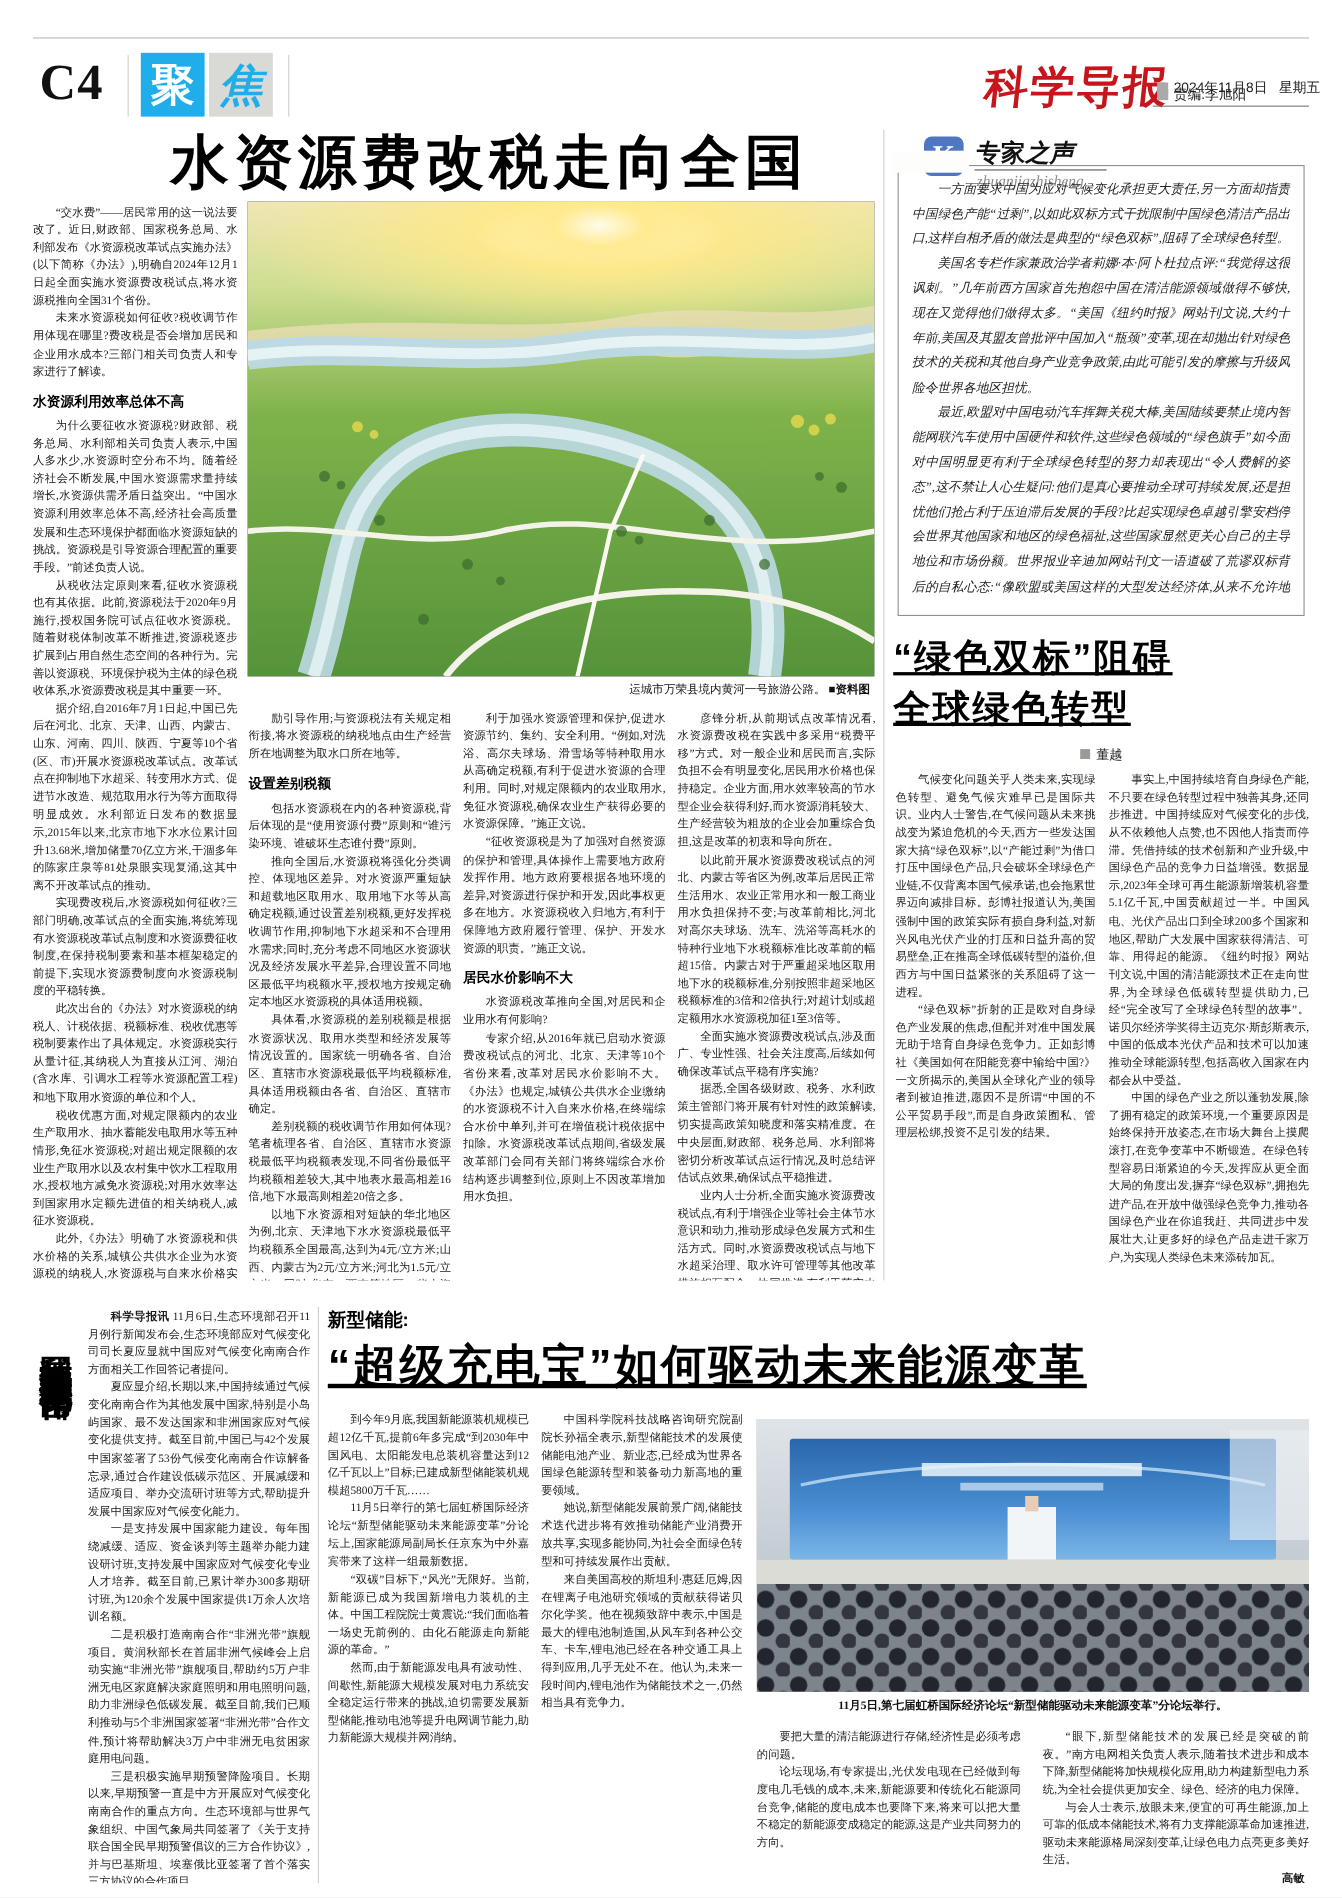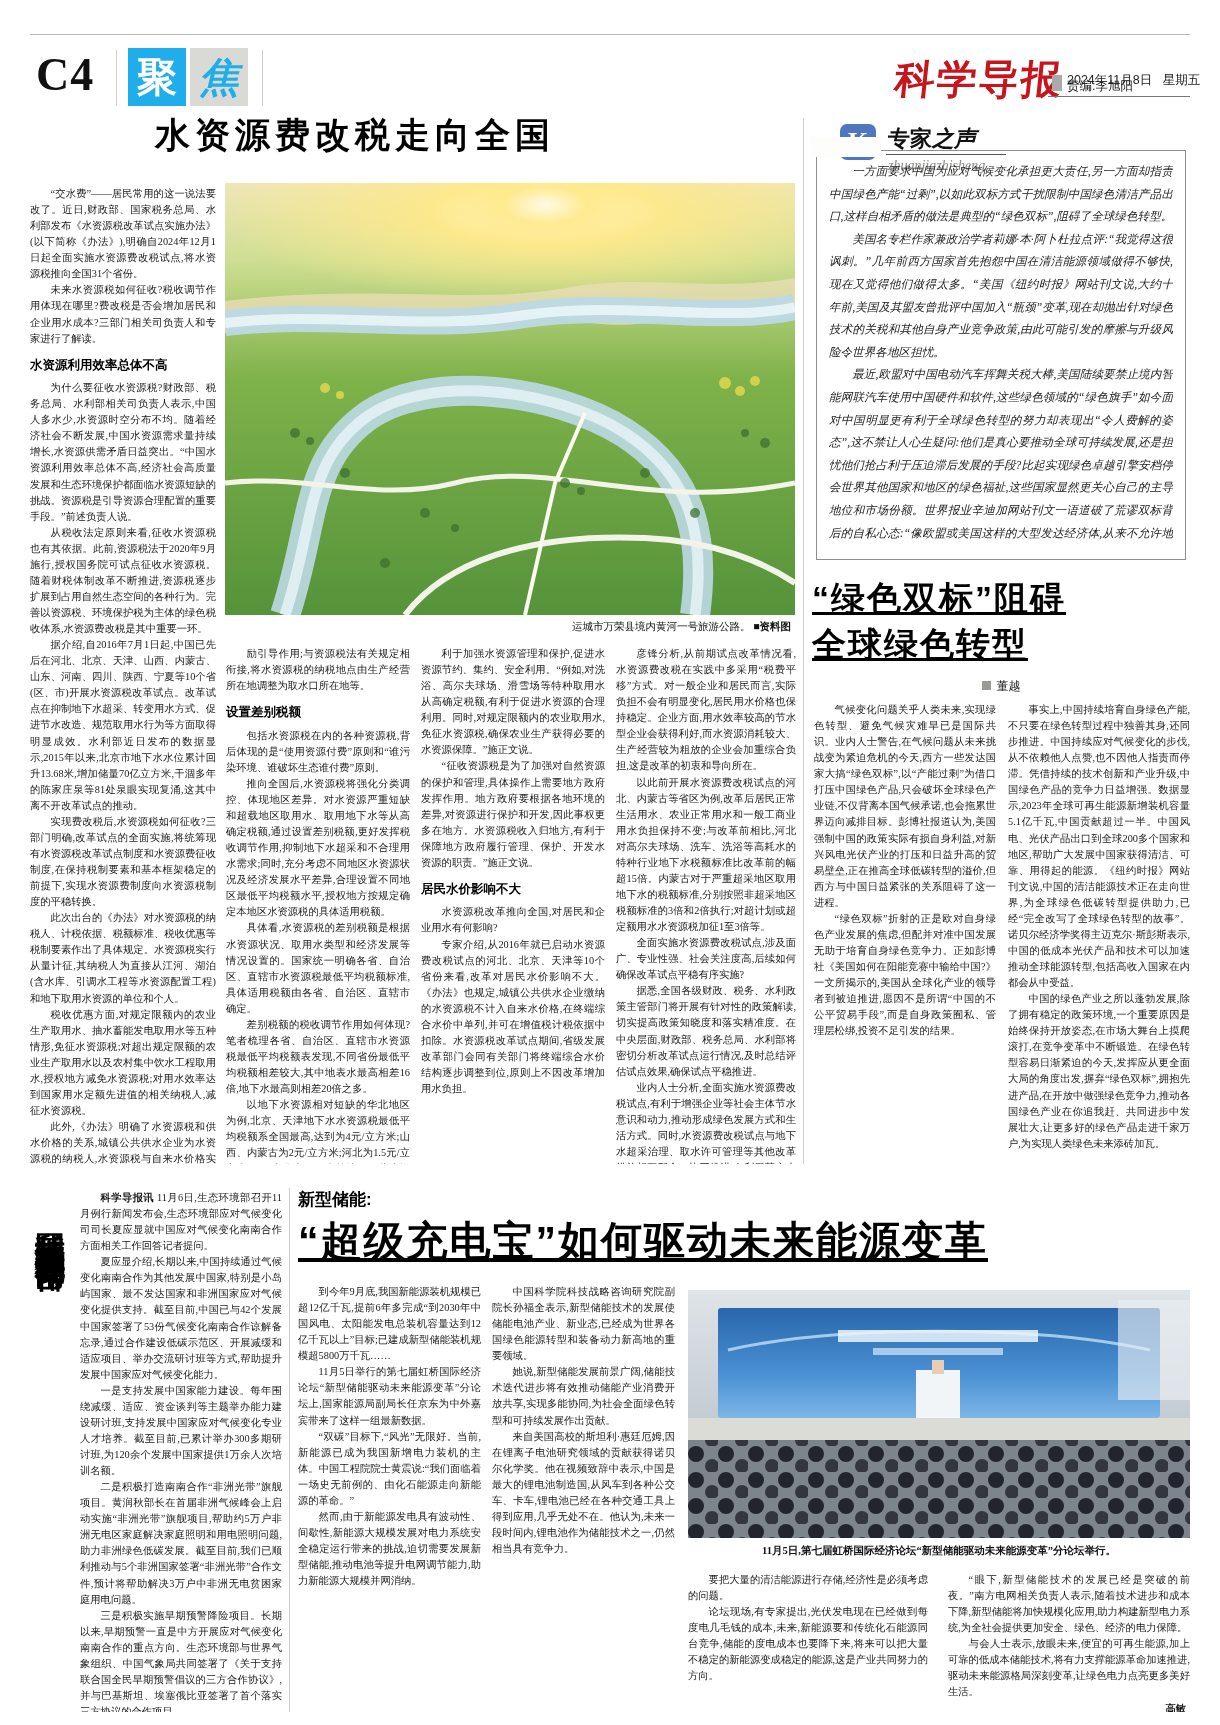--- a/index.html
+++ b/index.html
@@ -12,21 +12,21 @@
   
   .pagecode{font-family:"Liberation Serif",serif;font-weight:bold;font-size:46px;letter-spacing:1px;}
   .logo-box{width:58px;height:58px;display:flex;align-items:center;justify-content:center;
             font-weight:900;font-size:40px;font-family:"Liberation Sans",sans-serif;}
   .masthead{color:#c5161d;font-weight:900;font-size:40px;font-family:"Liberation Serif",serif;
             transform:skewX(-6deg);letter-spacing:2px;}
   .edline{font-size:12.5px;font-family:"Liberation Sans",sans-serif;color:#222;}
   .edline .sq{display:inline-block;width:10px;height:10px;background:#aaa;margin-right:5px;vertical-align:-1px;}
 
   
-  .main-hl{font-family:Liberation Serif, serif;font-weight:900;font-size:35px;letter-spacing:5px;
+  .main-hl{font-family:Liberation Serif, serif;font-weight:900;font-size:53px;letter-spacing:5px;
            color:#000;white-space:nowrap;}
   .sub-hl{font-family:"Liberation Sans",sans-serif;font-weight:900;font-size:34px;letter-spacing:2px;
           text-align:left;line-height:1.35;color:#000;text-decoration:underline;}
   .energy-hl{font-family:"Liberation Sans",sans-serif;font-weight:900;font-size:41px;letter-spacing:2px;
              white-space:nowrap;color:#000;}
   .kicker{font-family:"Liberation Sans",sans-serif;font-weight:bold;font-size:17px;color:#000;}
 
   
   .col{font-size:10.3px;line-height:1.56;text-align:justify;overflow:hidden;color:#1a1a1a;}
   .col p{margin:0;text-indent:2em;}

